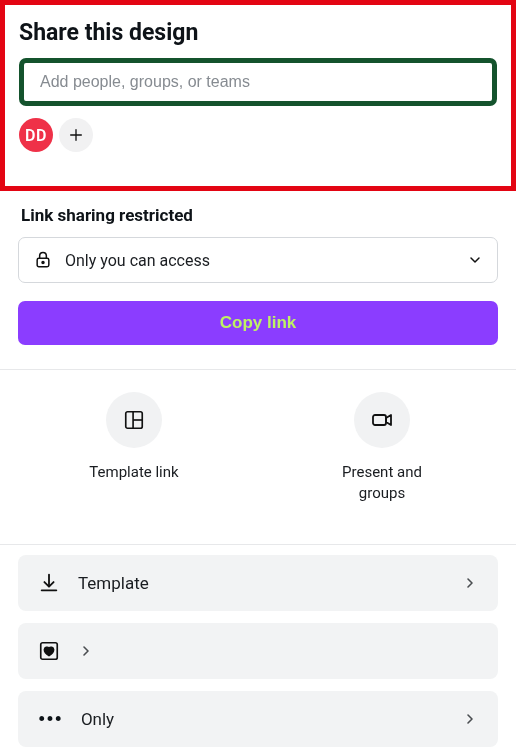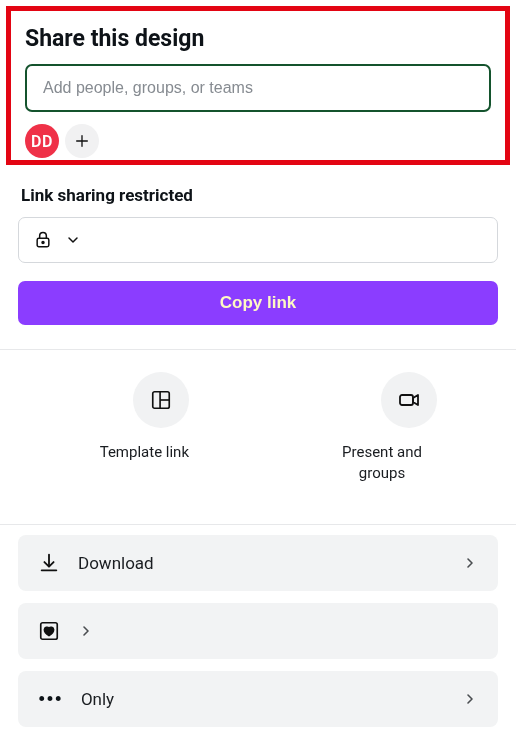--- a/index.html
+++ b/index.html
@@ -4,32 +4,32 @@
   <style>
     * { box-sizing: border-box; margin: 0; padding: 0; }
     body {
       font-family: -apple-system, BlinkMacSystemFont, "Segoe UI", Roboto, Helvetica, Arial, sans-serif;
       background: #fff;
       width: 516px;
       color: #0e1318;
     }
     .highlight-box {
       border: 5px solid #e30513;
-      padding: 14px 14px 2px 14px;
-      margin: 6px;
+      padding: 14px 14px 34px 14px;
+      margin: 0;
     }
     .share-title {
       font-size: 23px;
       font-weight: 700;
       margin-bottom: 12px;
     }
     .share-input {
       width: 100%;
       height: 48px;
-      border: 2px solid #14532d;
+      border: 5px solid #14532d;
       border-radius: 7px;
       padding: 0 16px;
       font-size: 16px;
       color: #999;
       outline: none;
     }
     .share-input::placeholder { color: #868b91; }
     .people-row {
       display: flex;
       align-items: center;
@@ -78,39 +78,39 @@
       font-size: 16px;
       color: #1a1d21;
     }
     .copy-btn {
       width: 100%;
       height: 44px;
       margin-top: 18px;
       background: #8b3dff;
       border: none;
       border-radius: 7px;
-      color: #fef9c3;
+      color: #bef264;
       font-size: 17px;
       font-weight: 700;
       cursor: pointer;
     }
     .divider {
       height: 1px;
       background: #e7e8ea;
       margin-top: 24px;
     }
     .options-row {
       display: flex;
       justify-content: space-around;
       padding: 22px 10px 16px 10px;
     }
     .option-item {
       display: flex;
       flex-direction: column;
-      align-items: flex-end;
+      align-items: center;
       width: 110px;
       cursor: pointer;
     }
     .option-circle {
       width: 56px; height: 56px;
       border-radius: 50%;
       background: #f1f2f3;
       display: flex; align-items: center; justify-content: center;
       margin-bottom: 14px;
     }
@@ -167,20 +167,21 @@
 </div>
 
 <div class="section">
   <div class="link-label">Link sharing restricted</div>
   <div class="access-select">
     <svg width="20" height="20" viewBox="0 0 24 24" fill="none" stroke="#111" stroke-width="1.8">
       <rect x="5" y="10" width="14" height="10" rx="2"></rect>
       <path d="M8 10V7a4 4 0 0 1 8 0v3"></path>
       <circle cx="12" cy="15" r="1.2" fill="#111"></circle>
     </svg>
+    <span class="access-text">Only you can access</span>
     <svg width="16" height="16" viewBox="0 0 24 24" fill="none" stroke="#111" stroke-width="2.2" stroke-linecap="round" stroke-linejoin="round">
       <polyline points="6 9 12 15 18 9"></polyline>
     </svg>
   </div>
   <button class="copy-btn">Copy link</button>
 </div>
 
 <div class="divider"></div>
 
 <div class="options-row">
@@ -210,21 +211,21 @@
 
 <div class="divider"></div>
 
 <div class="action-list">
   <div class="action-item">
     <svg width="22" height="22" viewBox="0 0 24 24" fill="none" stroke="#111" stroke-width="2" stroke-linecap="round" stroke-linejoin="round">
       <line x1="12" y1="3" x2="12" y2="15"></line>
       <polyline points="7 11 12 16 17 11"></polyline>
       <line x1="4" y1="20" x2="20" y2="20"></line>
     </svg>
-    <span class="action-label">Download</span>
+    <span class="action-label">Template</span>
     <svg width="16" height="16" viewBox="0 0 24 24" fill="none" stroke="#4a4d50" stroke-width="2.4" stroke-linecap="round" stroke-linejoin="round">
       <polyline points="9 6 15 12 9 18"></polyline>
     </svg>
   </div>
 
   <div class="action-item">
     <svg width="22" height="22" viewBox="0 0 24 24" fill="none" stroke="#111" stroke-width="1.8">
       <rect x="3" y="3" width="18" height="18" rx="2"></rect>
       <path d="M12 17s-5-3.2-5-6.5A2.8 2.8 0 0 1 12 9a2.8 2.8 0 0 1 5 1.5C17 13.8 12 17 12 17z" fill="#111"></path>
     </svg>

